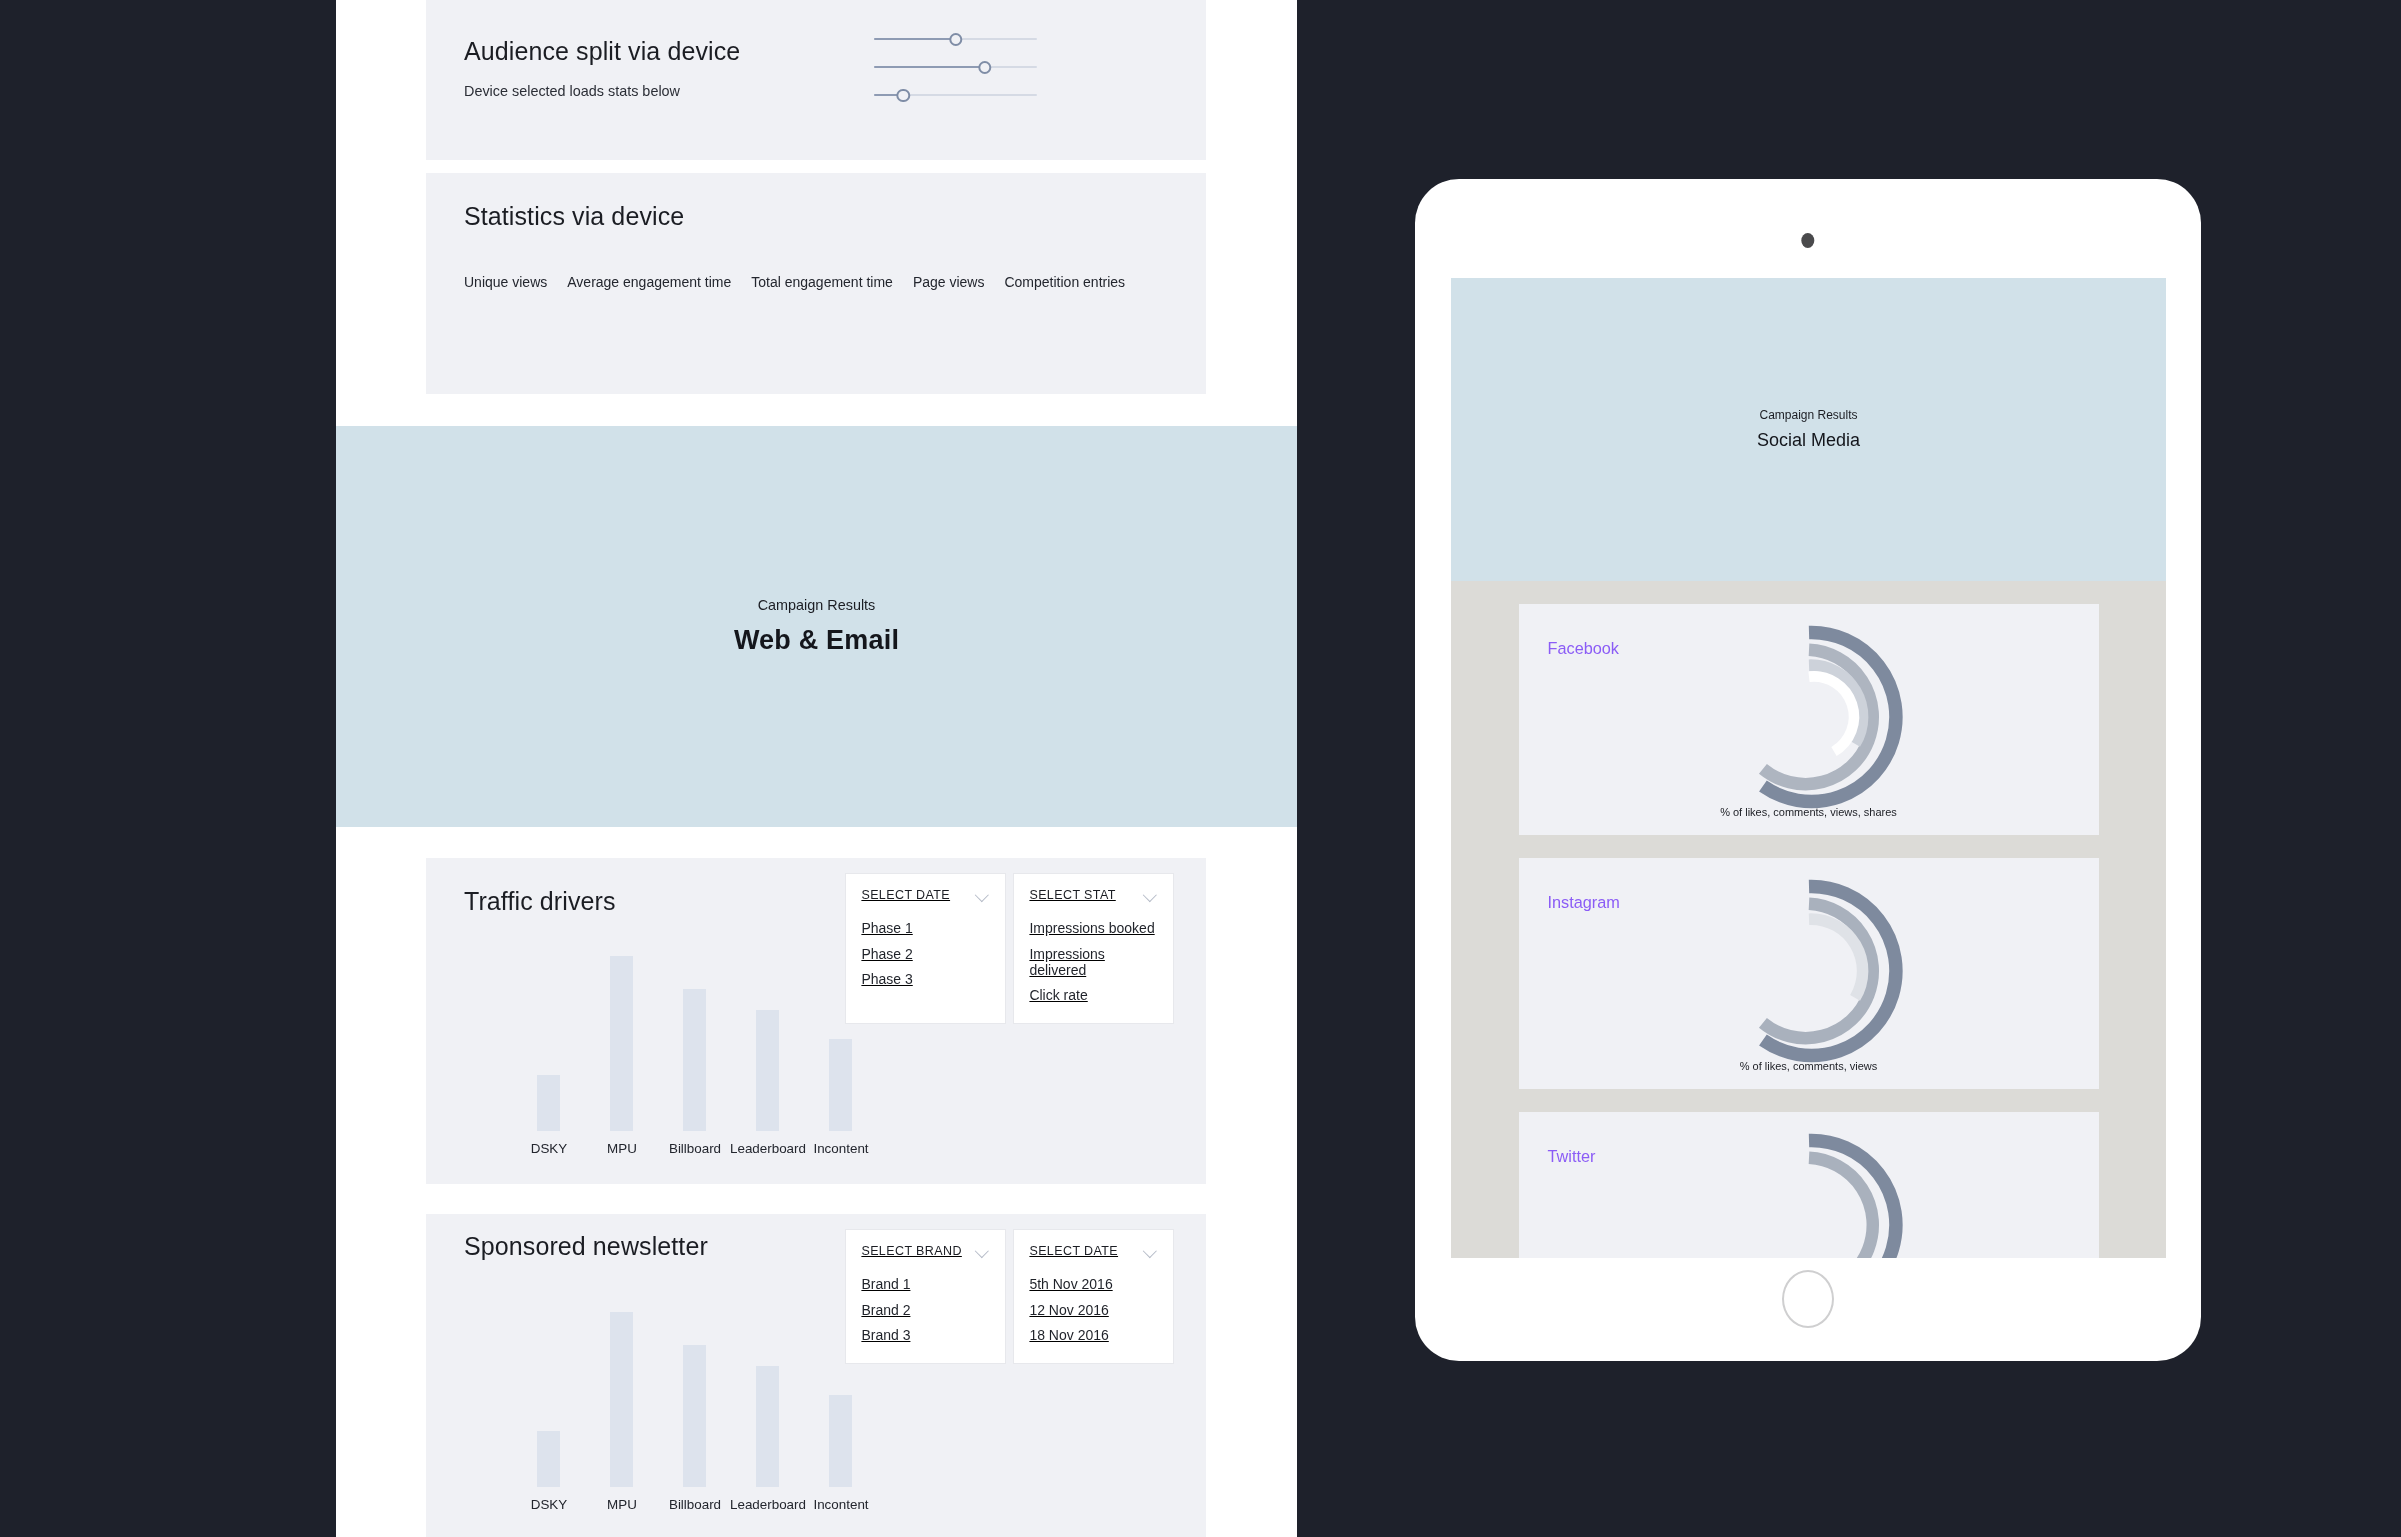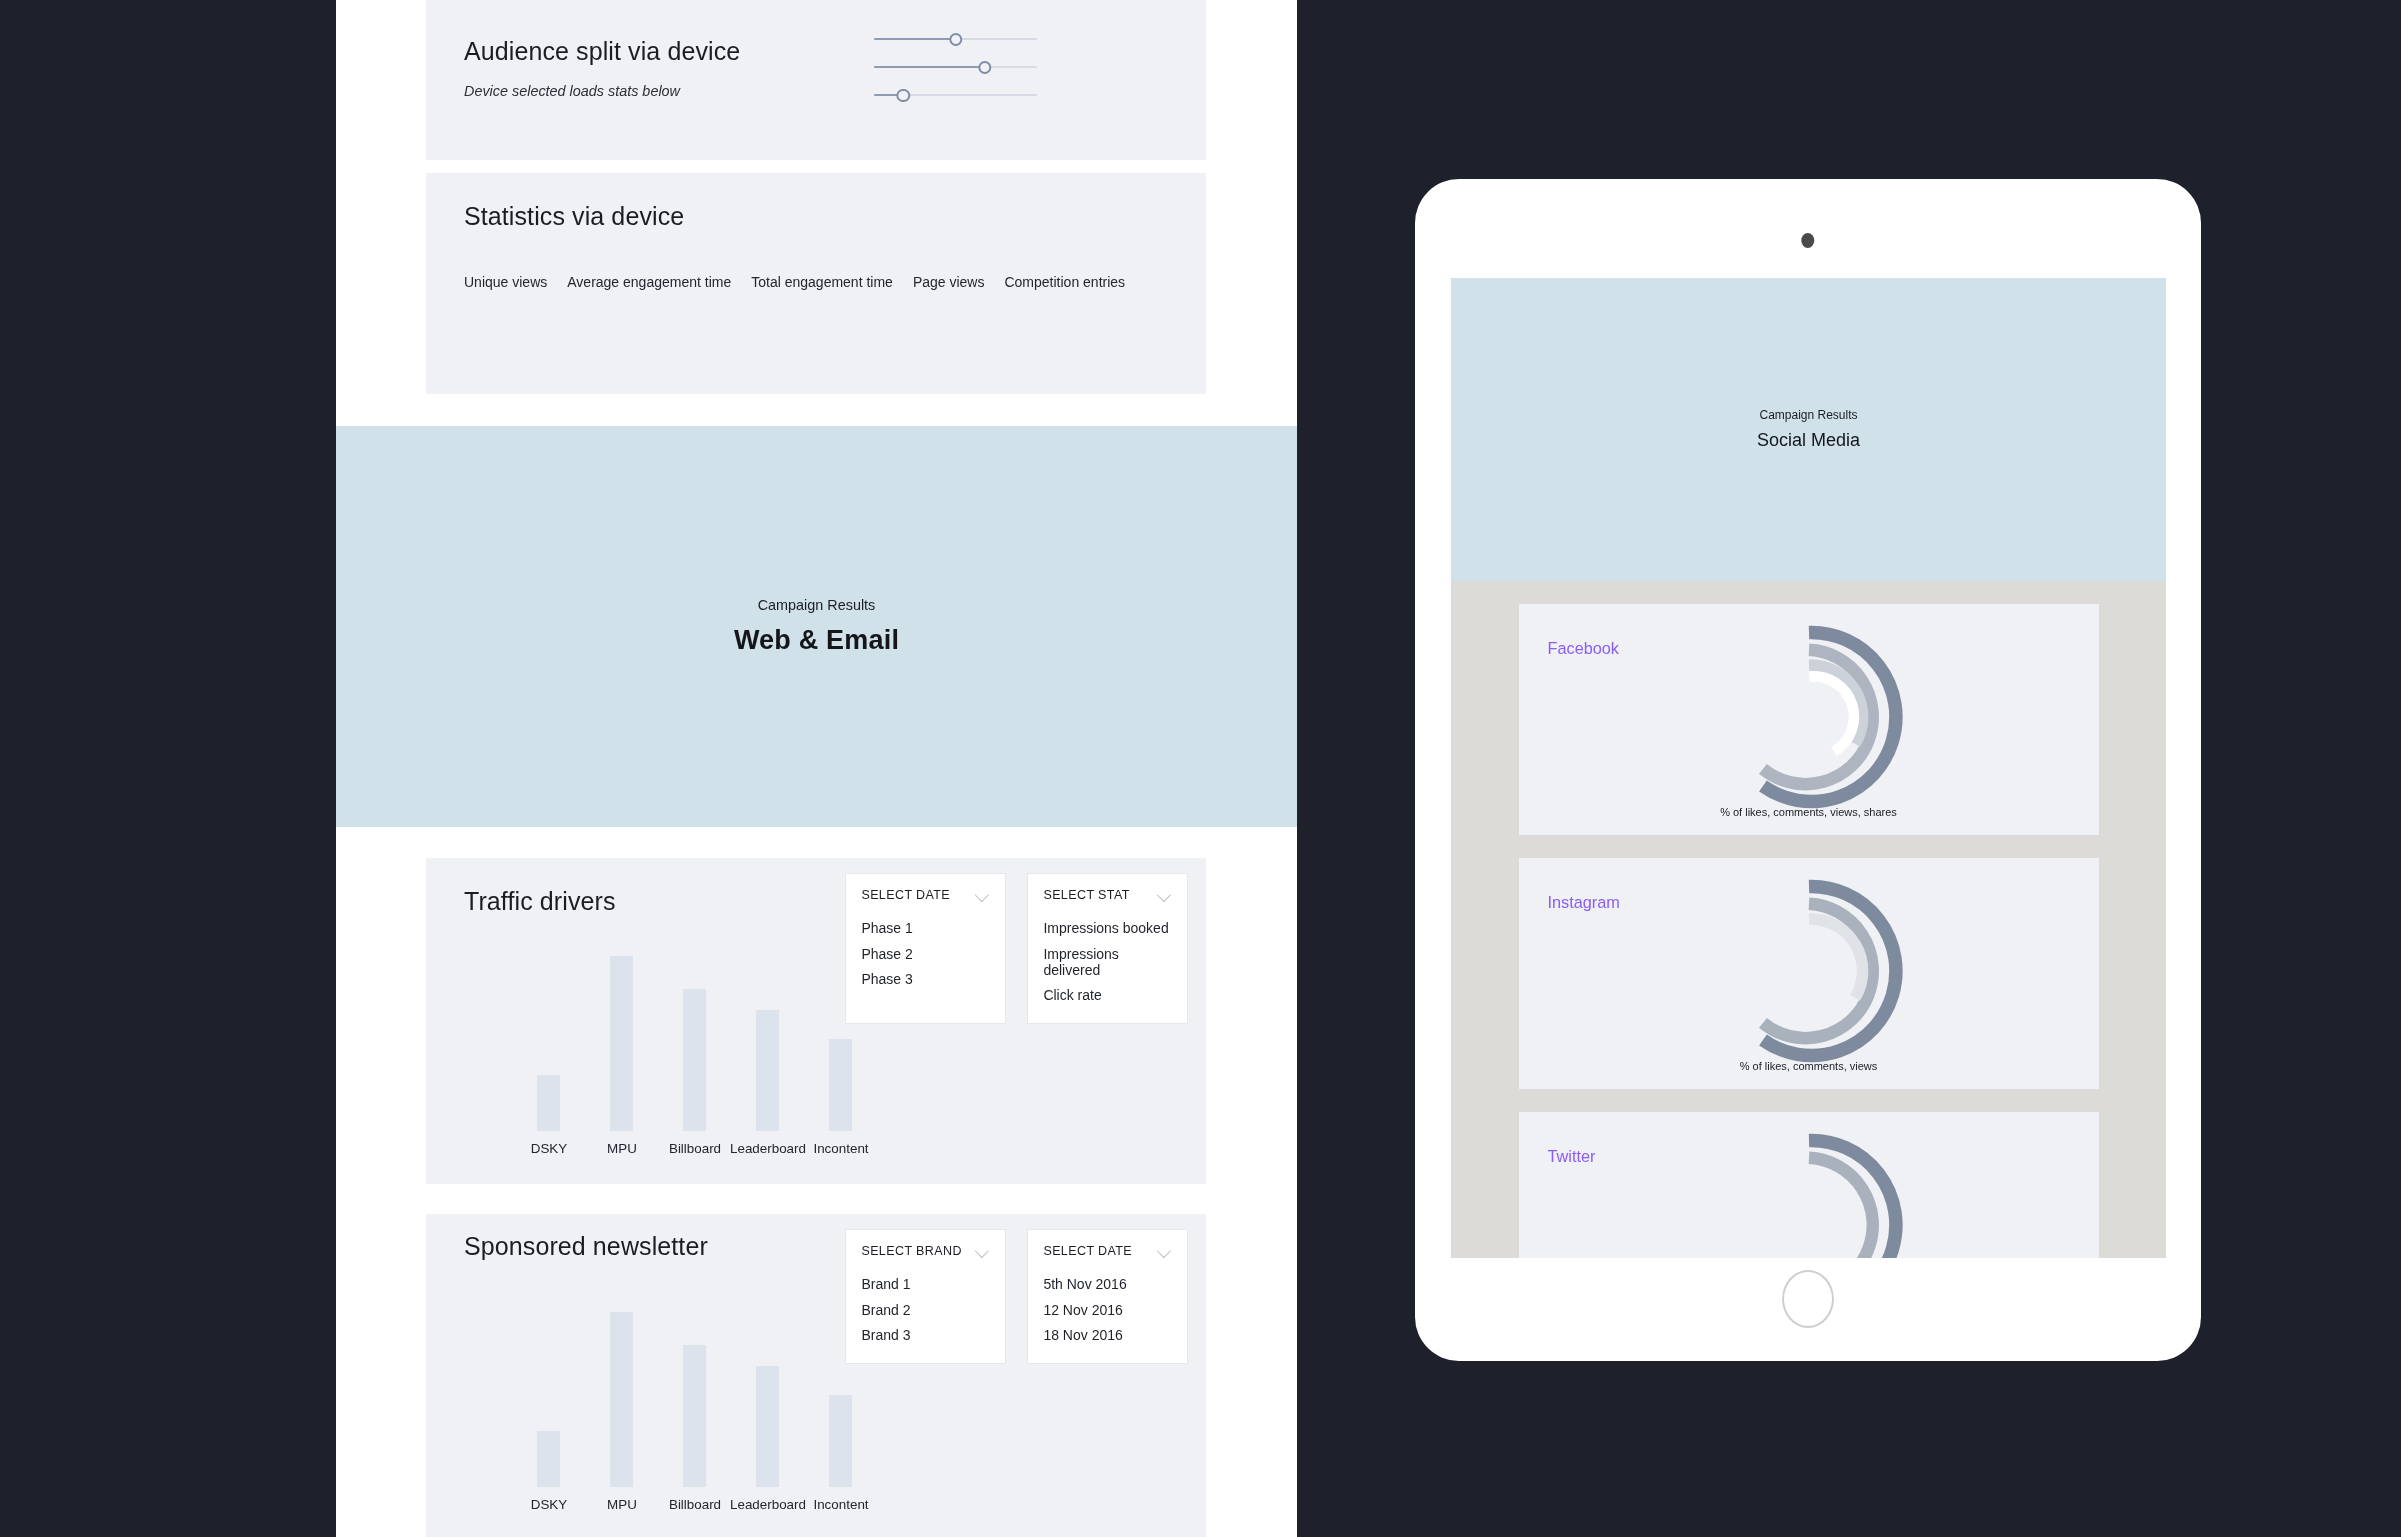--- a/index.html
+++ b/index.html
@@ -76,21 +76,21 @@
     position: absolute;
     left: 0; width: 961px;
     background: #d1e1e9;
     display: flex; flex-direction: column;
     align-items: center; justify-content: center;
   }
   .banner-kicker { font-size: 14.4px; color: #1b1d23; margin-bottom: 11.5px; }
   .banner-title { font-size: 27px; color: #14161c; font-weight: 700; letter-spacing: 0.2px; }
 
   
-  .dropdowns { position: absolute; display: flex; gap: 21px; }
+  .dropdowns { position: absolute; display: flex; gap: 7px; text-decoration: underline; }
   .dropdown {
     width: 161px;
     background: #ffffff;
     border: 1px solid #e7e8ec;
     padding: 13.4px 15.4px 15.4px 15.4px;
   }
   .dd-head {
     display: flex; align-items: center; justify-content: space-between;
     margin-bottom: 13.4px;
   }
@@ -179,21 +179,21 @@
 </style>
 </head>
 <body>
 
 <div class="stage">
 
   <div class="webpage">
 
     <div class="panel" style="top:-92px; height:252px;">
       <div class="panel-title" style="top:129px;">Audience split via device</div>
-      <div class="panel-sub" style="top:175px;font-style:italic;">Device selected loads stats below</div>
+      <div class="panel-sub" style="top:175px;">Device selected loads stats below</div>
 
       <div class="sliders" style="top:117px;">
         <div class="slider-row">
           <div class="slider-track"></div>
           <div class="slider-fill" style="width:50%;"></div>
           <div class="slider-knob" style="left:50%;"></div>
         </div>
         <div class="slider-row">
           <div class="slider-track"></div>
           <div class="slider-fill" style="width:68%;"></div>

